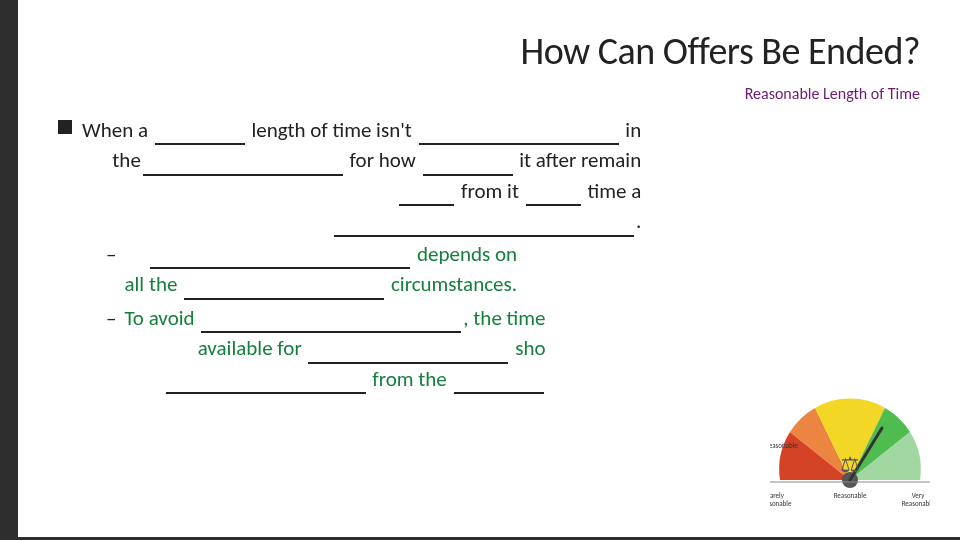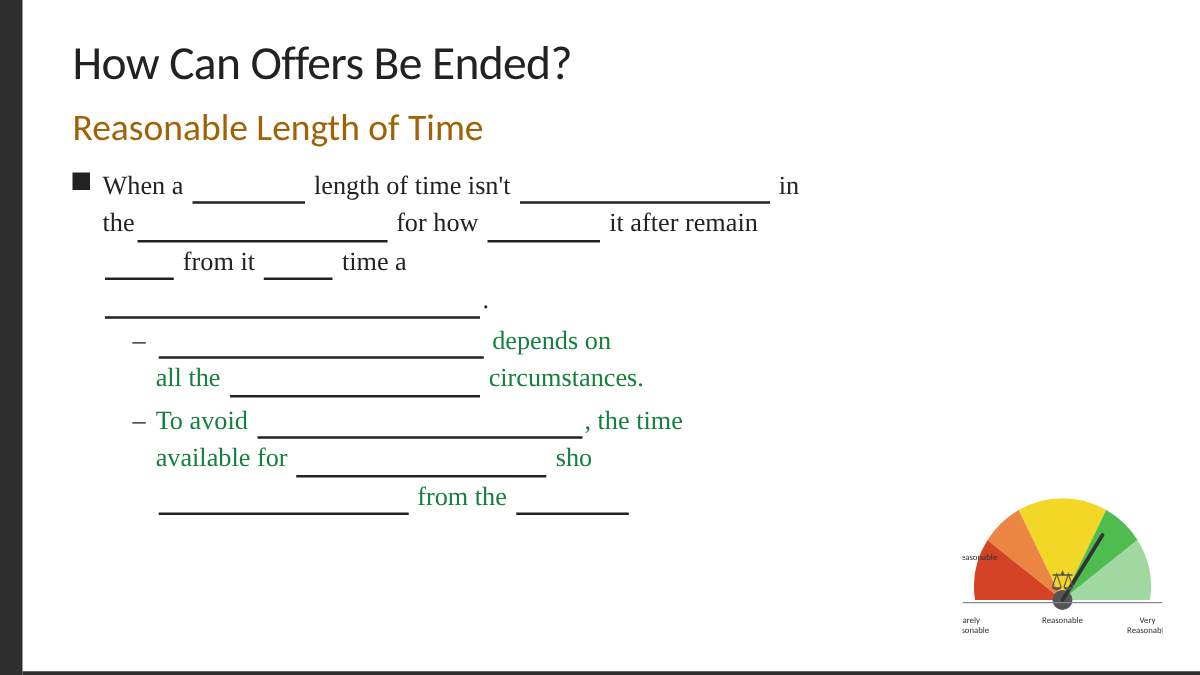--- a/index.html
+++ b/index.html
@@ -26,41 +26,41 @@
       width: 18px;
       background: #2e2e2e;
       flex-shrink: 0;
       height: 100%;
     }
 
     .content {
       flex: 1;
       padding: 28px 40px 20px 40px;
       position: relative;
+      text-align: right;
     }
 
     .title {
       font-size: 38px;
       font-weight: 400;
       color: #222;
       margin-bottom: 10px;
       letter-spacing: -0.5px;
     }
 
     .subtitle {
-      font-size: 30px;
+      font-size: 16px;
       font-weight: 400;
-      color: #a16207;
+      color: #701a75;
       margin-bottom: 12px;
     }
 
     .bullet-list {
       list-style: none;
       padding: 0;
-      font-family: Liberation Serif, serif;
     }
 
     .bullet-item {
       display: flex;
       align-items: flex-start;
       margin-bottom: 4px;
     }
 
     .bullet-square {
       width: 14px;

